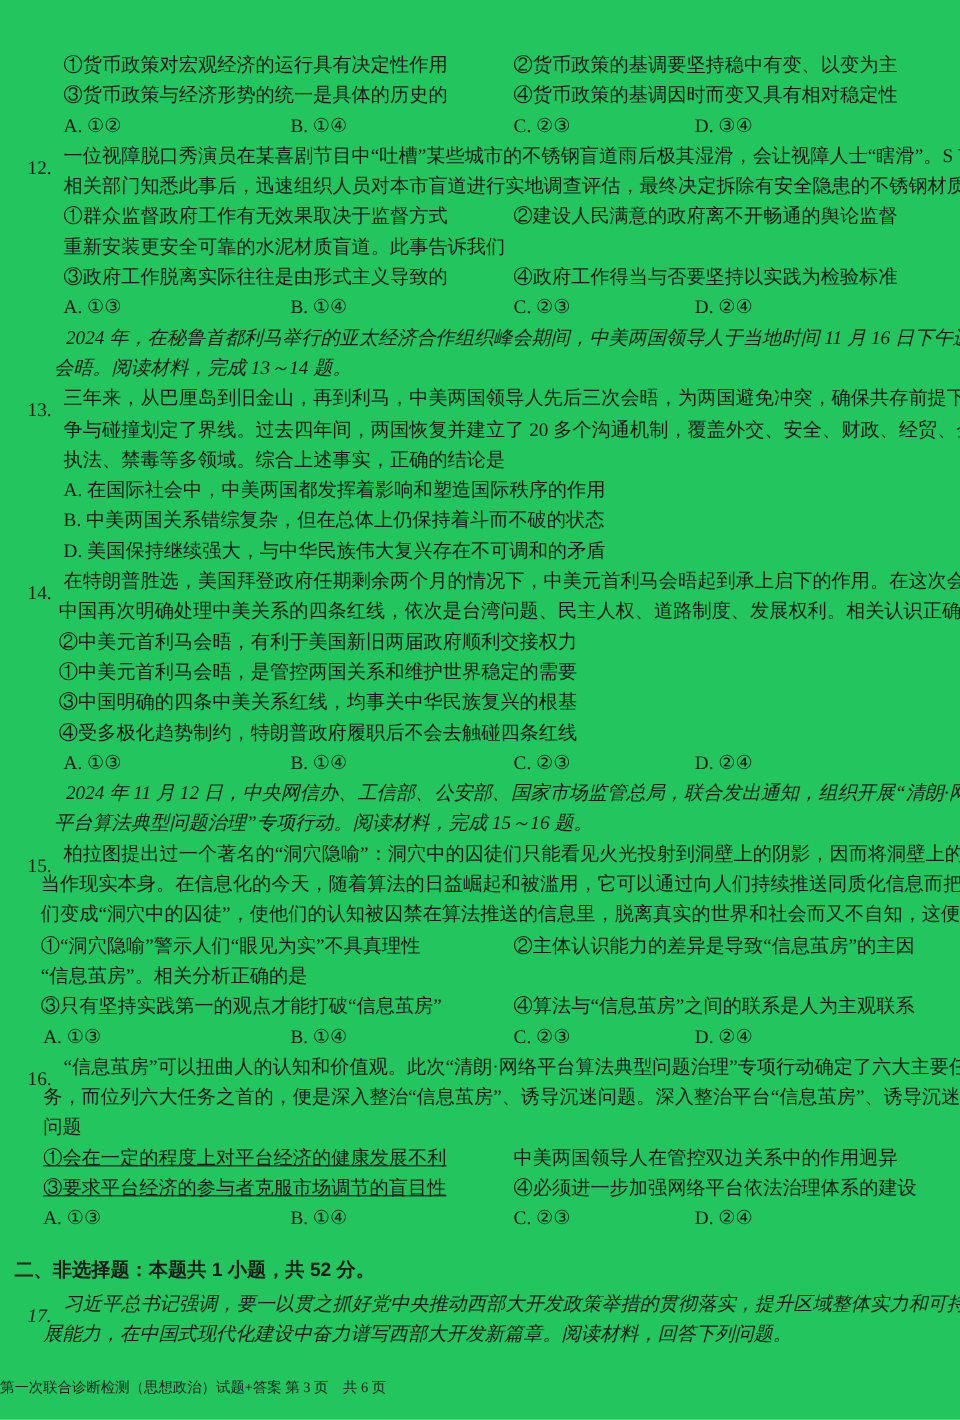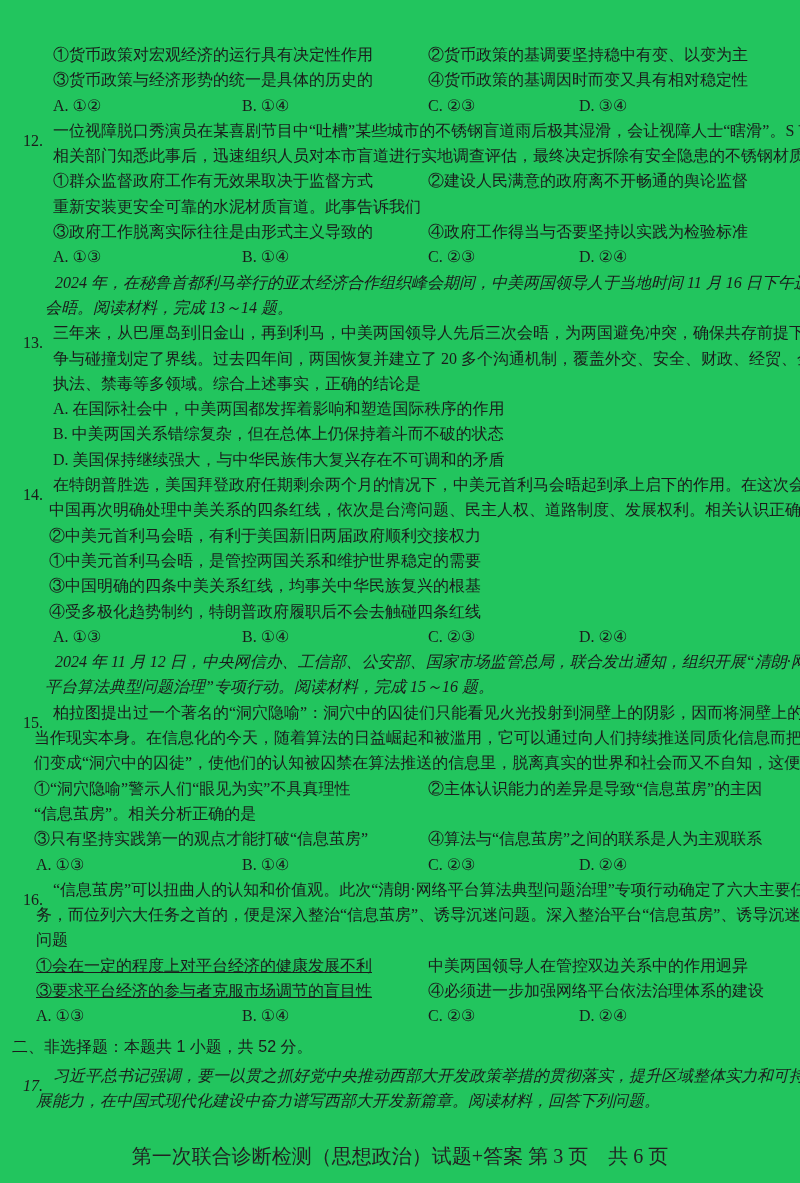--- a/index.html
+++ b/index.html
@@ -29,32 +29,32 @@
   .cA29 { position: absolute; left: 31px; top: 0; }
   .cB { position: absolute; left: 237px; top: 0; }
   .cC { position: absolute; left: 423px; top: 0; }
   .cD { position: absolute; left: 574px; top: 0; }
   .lettered { padding-left: 48px; }
   .intro { font-style: italic; }
   .intro-first { padding-left: 50px; }
   .intro-cont  { padding-left: 0; margin-left: 40px; }
   .section-header {
     font-family: "Liberation Sans", "DejaVu Sans", sans-serif;
-    font-weight: normal;
+    font-weight: bold;
     padding-left: 7px;
-    margin-top: 5px;
+    margin-top: 17px;
   }
   .q17-block { font-style: italic; margin-top: 4px; }
   .footer {
     position: absolute;
     top: 1145px;
     left: 0;
     width: 100%;
-    text-align: center;
-    font-size: 20px;
+    text-align: left;
+    font-size: 12px;
     line-height: 22px;
     color: #222;
   }
 </style>
 </head>
 <body>
 
 <div class="page">
   <div class="content">
 

